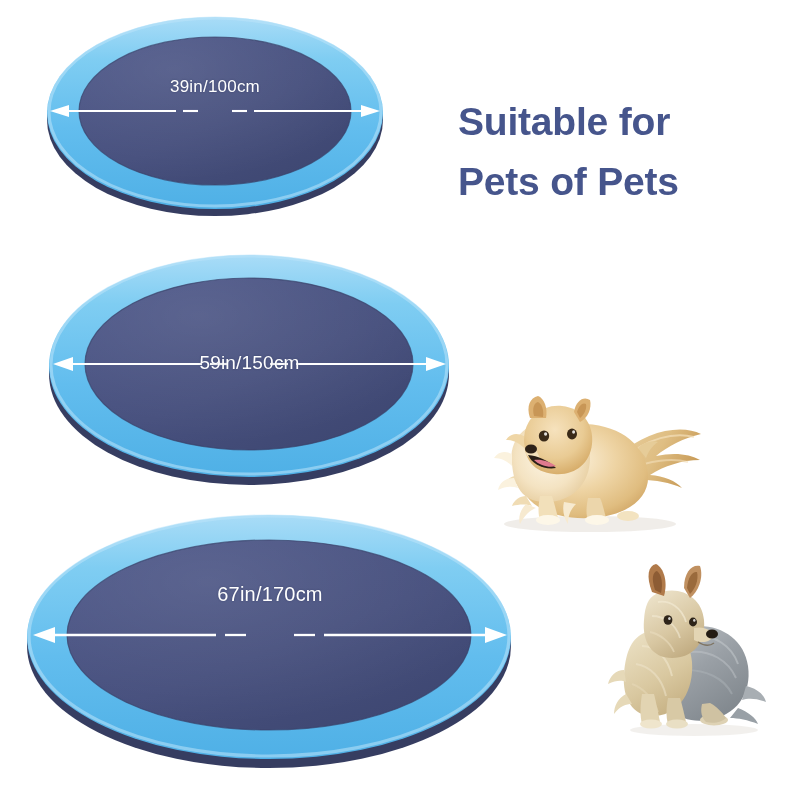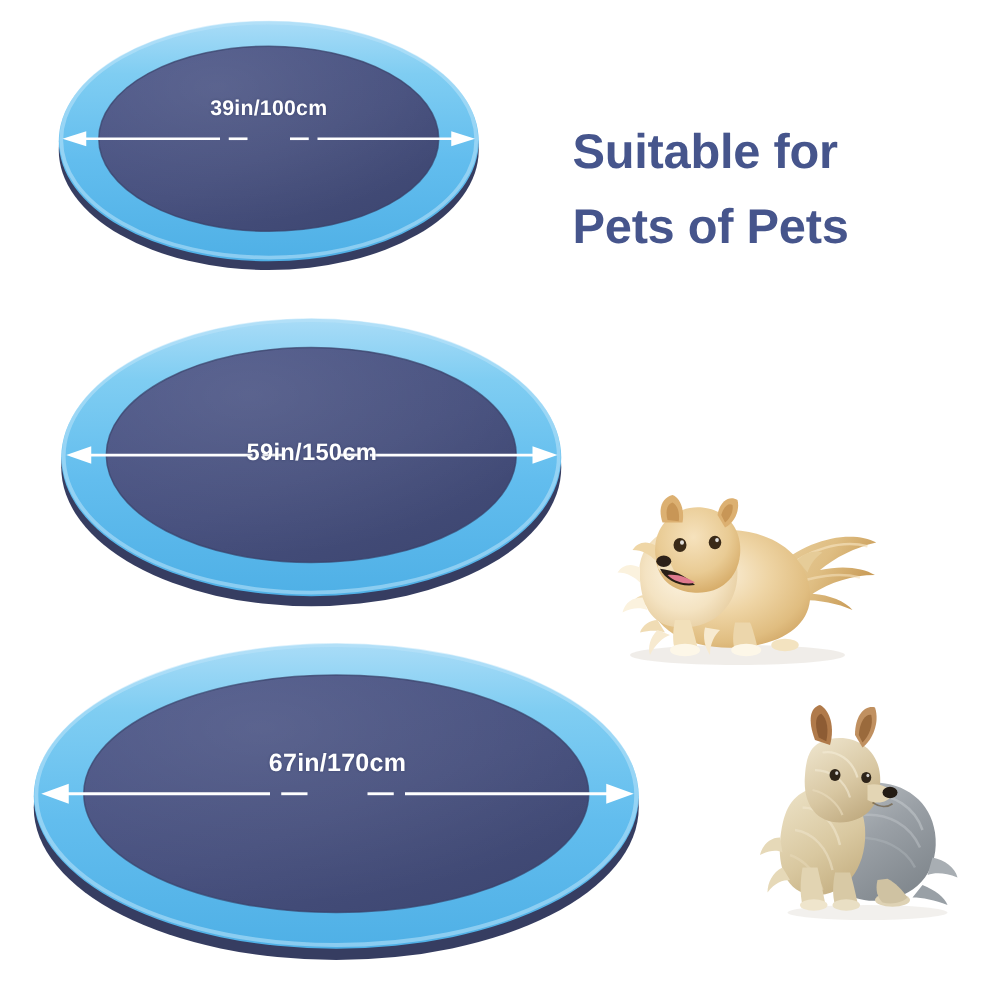--- a/index.html
+++ b/index.html
@@ -36,21 +36,21 @@
     overflow: visible;
   }
 
   
   .dim-label {
     position: absolute;
     left: 50%;
     transform: translateX(-50%);
     color: #ffffff;
     font-family: "Liberation Sans", sans-serif;
-    font-weight: 700;
+    font-weight: 400;
     letter-spacing: 0.2px;
     white-space: nowrap;
     text-shadow: 0 0 2px rgba(30,40,80,0.45);
     pointer-events: none;
   }
 
   
   #headline {
     position: absolute;
     color: #46558c;
@@ -183,21 +183,21 @@
       <ellipse cx="249" cy="130" rx="202" ry="95" fill="none" stroke="#39426a" stroke-width="1.2" opacity="0.7"></ellipse>
       <g>
         <line x1="30" y1="130" x2="196" y2="130" stroke="#ffffff" stroke-width="2.3"></line>
         <line x1="205" y1="130" x2="226" y2="130" stroke="#ffffff" stroke-width="2.3"></line>
         <line x1="274" y1="130" x2="295" y2="130" stroke="#ffffff" stroke-width="2.3"></line>
         <line x1="304" y1="130" x2="470" y2="130" stroke="#ffffff" stroke-width="2.3"></line>
         <polygon points="13,130 35,122 35,138" fill="#ffffff"></polygon>
         <polygon points="487,130 465,122 465,138" fill="#ffffff"></polygon>
       </g>
     </svg>
-    <div class="dim-label" style="font-size: 20px; top: 95px;">67in/170cm</div>
+    <div class="dim-label" style="font-size: 20px; top: 78px;">67in/170cm</div>
   </div>
 
   <div id="headline" style="color: rgb(70, 85, 140); left: 434px; top: 92px; width: 360px;">
     <span class="hl-line">Suitable for</span>
     <span class="hl-line">Pets of Pets</span>
   </div>
 
   <div class="dog" id="pet-pomeranian" style="left: 468px; top: 378px; width: 238px; height: 158px;">
     <svg viewBox="0 0 238 158">
       <defs>

